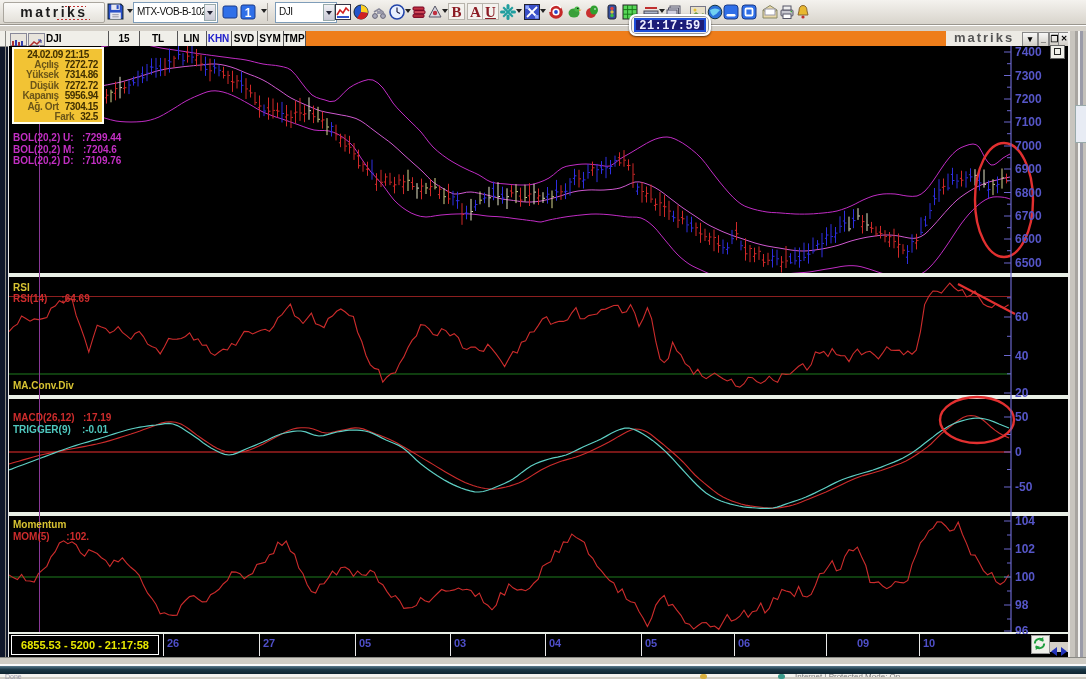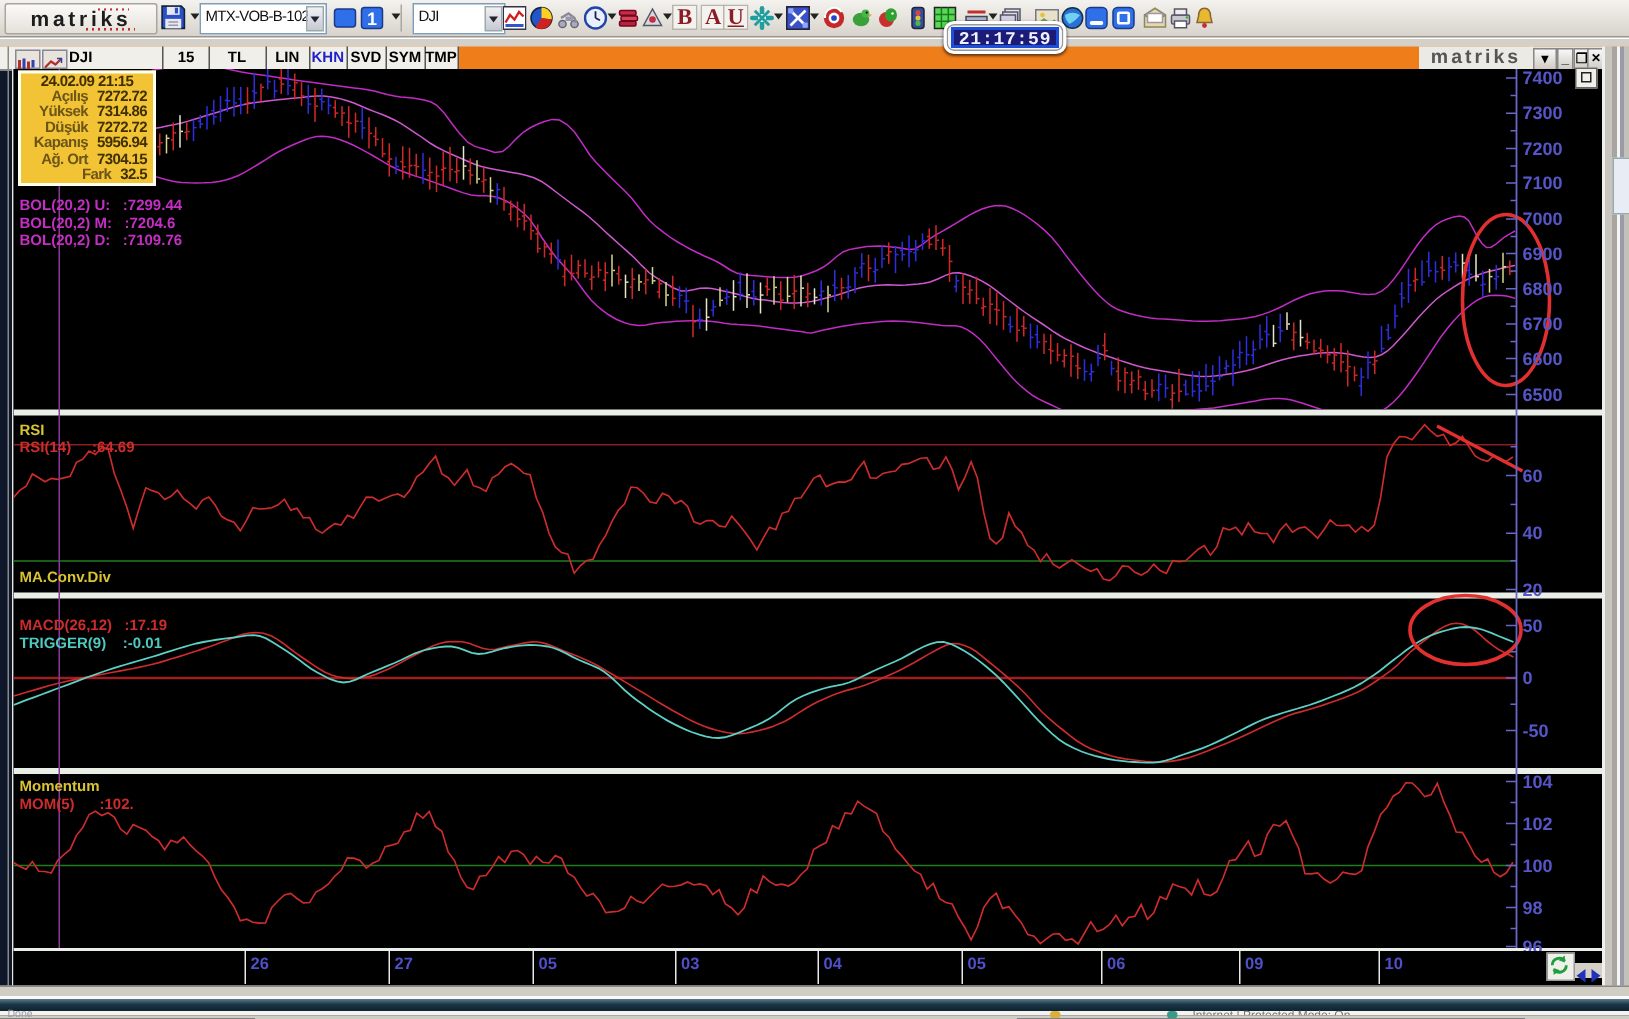--- a/index.html
+++ b/index.html
@@ -943,23 +943,24 @@
           <div class="dlab" style="left:350px">05</div>
 <div class="dtick" style="left:441px"></div>
           <div class="dlab" style="left:445px">03</div>
 <div class="dtick" style="left:536px"></div>
           <div class="dlab" style="left:540px">04</div>
 <div class="dtick" style="left:632px"></div>
           <div class="dlab" style="left:636px">05</div>
 <div class="dtick" style="left:725px"></div>
           <div class="dlab" style="left:729px">06</div>
 <div class="dtick" style="left:817px"></div>
-          <div class="dlab" style="left:821px">09</div>
+          <div class="dlab" style="left:848px">09</div>
 <div class="dtick" style="left:910px"></div>
           <div class="dlab" style="left:914px">10</div>
+        <div id="yellowbox">6855.53 - 5200 - 21:17:58</div>
         <div id="refreshbtn"><svg width="15" height="15" viewBox="0 0 16 16">
               <path d="M3 8 A5 5 0 0 1 12 5" fill="none" stroke="#1f9e3e" stroke-width="2"></path>
               <path d="M13 8 A5 5 0 0 1 4 11" fill="none" stroke="#1f9e3e" stroke-width="2"></path>
               <path d="M12 1 L12 6 L7.5 4.5Z" fill="#1f9e3e"></path>
               <path d="M4 15 L4 10 L8.5 11.5Z" fill="#1f9e3e"></path>
             </svg></div>
         <div id="arrbtns"><svg width="18" height="9" viewBox="0 0 18 9">
               <path d="M7 0 L1 4.5 L7 9Z" fill="#2233bb"></path>
               <path d="M11 0 L17 4.5 L11 9Z" fill="#2233bb"></path>
             </svg></div>

